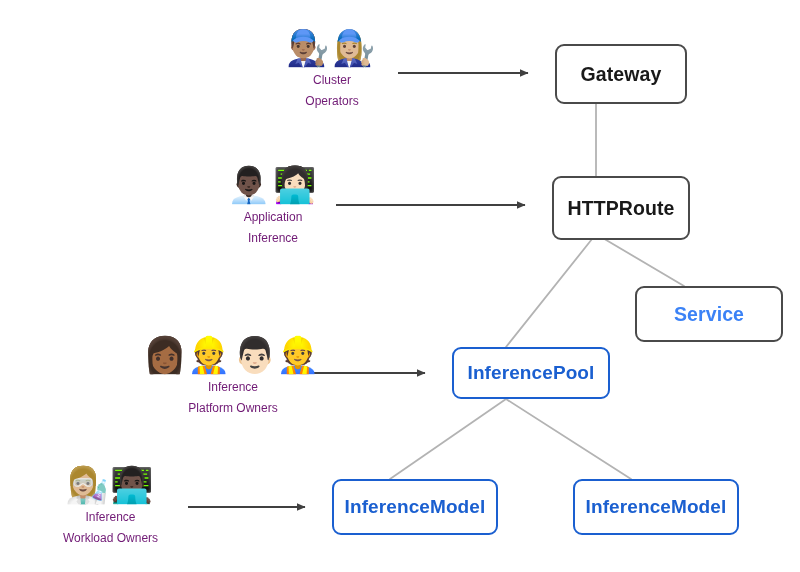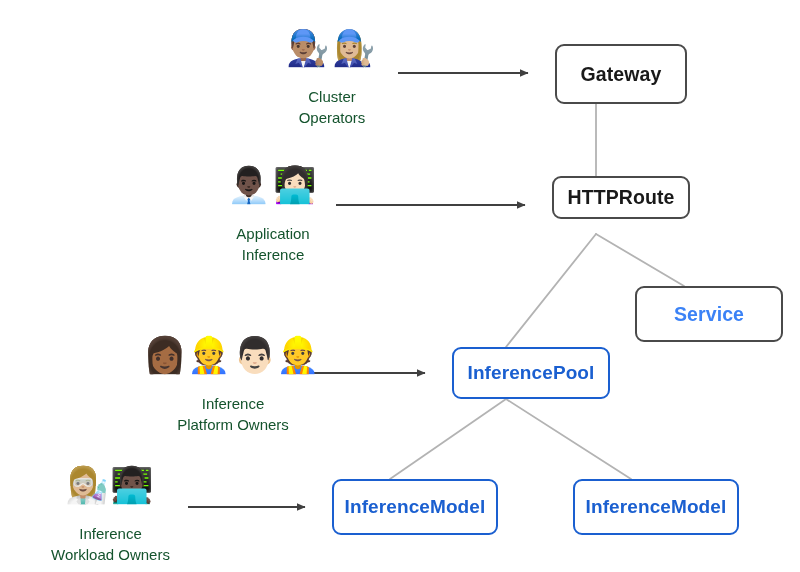--- a/index.html
+++ b/index.html
@@ -54,24 +54,24 @@
     align-items: center;
     text-align: center;
   }
   .persona-emoji {
     font-size: 35px;
     line-height: 40px;
     letter-spacing: 2px;
     white-space: nowrap;
   }
   .persona-label {
-    font-size: 15px;
+    font-size: 12px;
     line-height: 21px;
-    color: #14532d;
-    margin-top: 18px;
+    color: #701a75;
+    margin-top: 2px;
     white-space: pre-line;
   }
 </style>
 </head>
 <body>
 
 <div id="canvas">
 
   <svg id="wires" viewBox="0 0 800 572" width="800" height="572" xmlns="http://www.w3.org/2000/svg">
     <defs>
@@ -89,21 +89,21 @@
     <g id="arrow-group">
         <line x1="398" y1="73" x2="528" y2="73" stroke="#404040" stroke-width="2.2" marker-end="url(#arrowhead)"></line>
         <line x1="336" y1="205" x2="525" y2="205" stroke="#404040" stroke-width="2.2" marker-end="url(#arrowhead)"></line>
         <line x1="307" y1="373" x2="425" y2="373" stroke="#404040" stroke-width="2.2" marker-end="url(#arrowhead)"></line>
         <line x1="188" y1="507" x2="305" y2="507" stroke="#404040" stroke-width="2.2" marker-end="url(#arrowhead)"></line>
       </g>
   </svg>
 
   <div id="node-layer">
       <div class="node dark" style="left: 530px; top: 44px; width: 132px; height: 60px; font-size: 19.5px; border-color: rgb(74, 74, 74); color: rgb(25, 25, 25);">Gateway</div>
-      <div class="node dark" style="left: 527px; top: 176px; width: 138px; height: 43px; font-size: 19.5px; border-color: rgb(74, 74, 74); color: rgb(25, 25, 25);">HTTPRoute</div>
+      <div class="node dark" style="left: 527px; top: 176px; width: 138px; height: 64px; font-size: 19.5px; border-color: rgb(74, 74, 74); color: rgb(25, 25, 25);">HTTPRoute</div>
       <div class="node dark" style="left: 610px; top: 286px; width: 148px; height: 56px; font-size: 19.5px; border-color: rgb(74, 74, 74); color: #3b82f6;">Service</div>
       <div class="node blue" style="left: 427px; top: 347px; width: 158px; height: 52px; font-size: 19px; border-color: rgb(26, 95, 208); color: rgb(26, 95, 208);">InferencePool</div>
       <div class="node blue" style="left: 307px; top: 479px; width: 166px; height: 56px; font-size: 19px; border-color: rgb(26, 95, 208); color: rgb(26, 95, 208);">InferenceModel</div>
       <div class="node blue" style="left: 548px; top: 479px; width: 166px; height: 56px; font-size: 19px; border-color: rgb(26, 95, 208); color: rgb(26, 95, 208);">InferenceModel</div>
     </div>
   <div id="persona-layer">
       <div class="persona" style="left: 262px; top: 28px; width: 140px;">
         <div class="persona-emoji">👨🏽‍🔧👩🏼‍🔧</div>
         <div class="persona-label">Cluster
 Operators</div>

